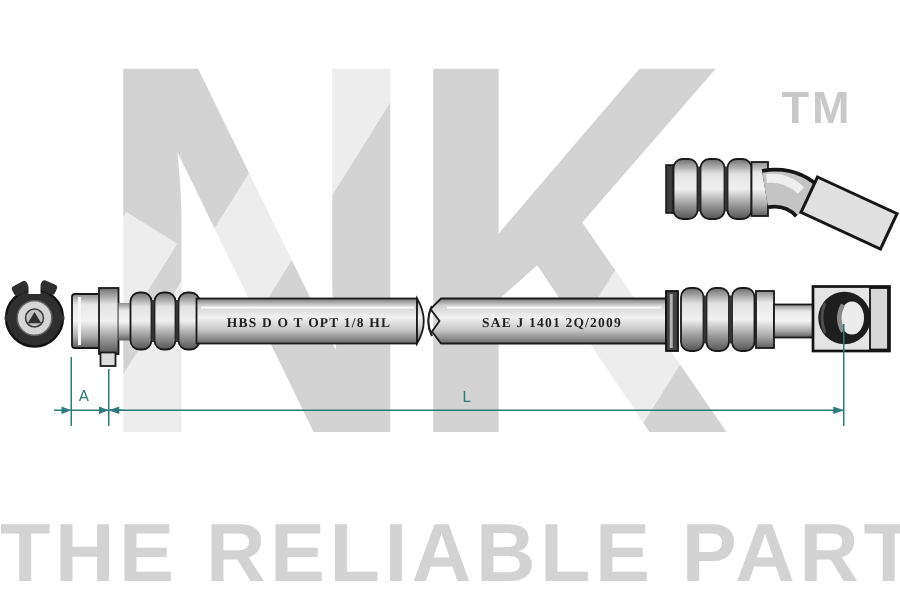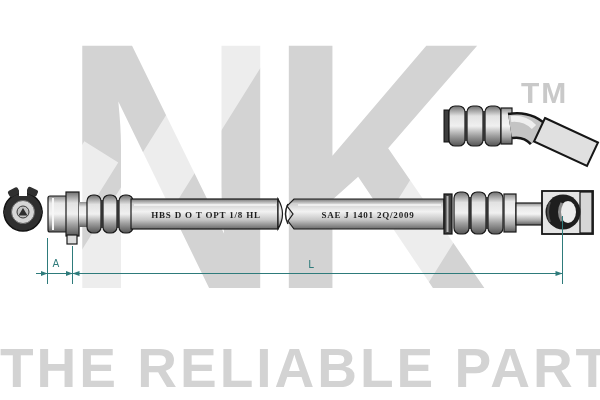--- a/index.html
+++ b/index.html
@@ -10,21 +10,21 @@
   
   .watermark{
     position:absolute;left:62px;top:-10px;z-index:0;
     font-family:"Liberation Sans",sans-serif;font-weight:700;
     font-size:352px;line-height:1;letter-spacing:-14px;color:#d3d3d3;
     transform:scaleX(0.86);transform-origin:left top;
     user-select:none;white-space:nowrap;
   }
   .trademark{
     position:absolute;left:521px;top:56px;z-index:1;
-    font-weight:700;font-size:30px;letter-spacing:2px;color:#c9c9c9;margin-top:20px;
+    font-weight:700;font-size:30px;letter-spacing:2px;color:#c9c9c9;
   }
   
   .streak{position:absolute;background:rgba(255,255,255,0.6);z-index:1;}
   .streak.s1{left:118px;top:-60px;width:55px;height:520px;transform:rotate(32deg);}
   .streak.s2{left:404px;top:-80px;width:70px;height:560px;transform:rotate(32deg);}
   .streak.s3{left:-30px;top:120px;width:40px;height:420px;transform:rotate(32deg);}
   
   .slogan{
     position:absolute;left:0;right:0;top:336px;z-index:1;text-align:center;
     font-weight:700;font-size:55px;letter-spacing:3px;color:#d3d3d3;

